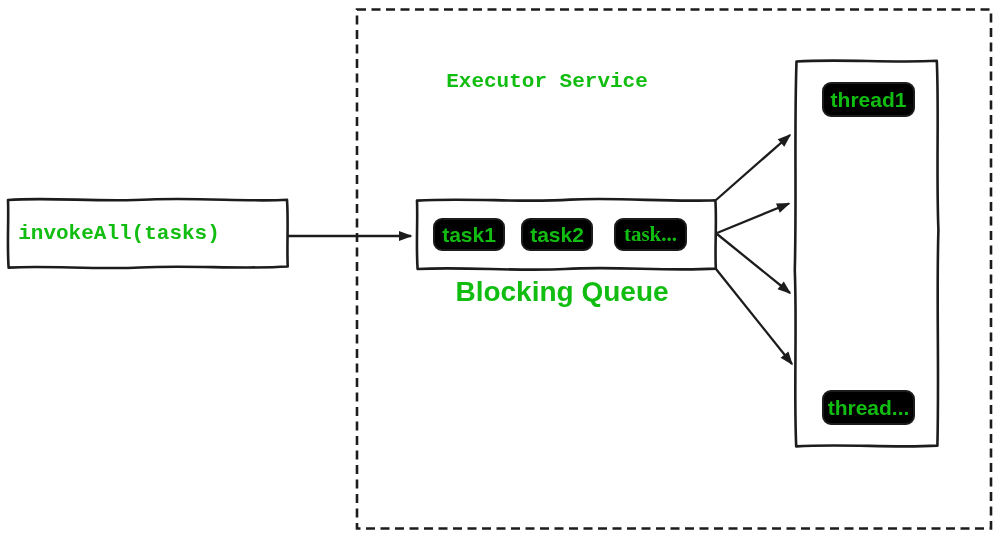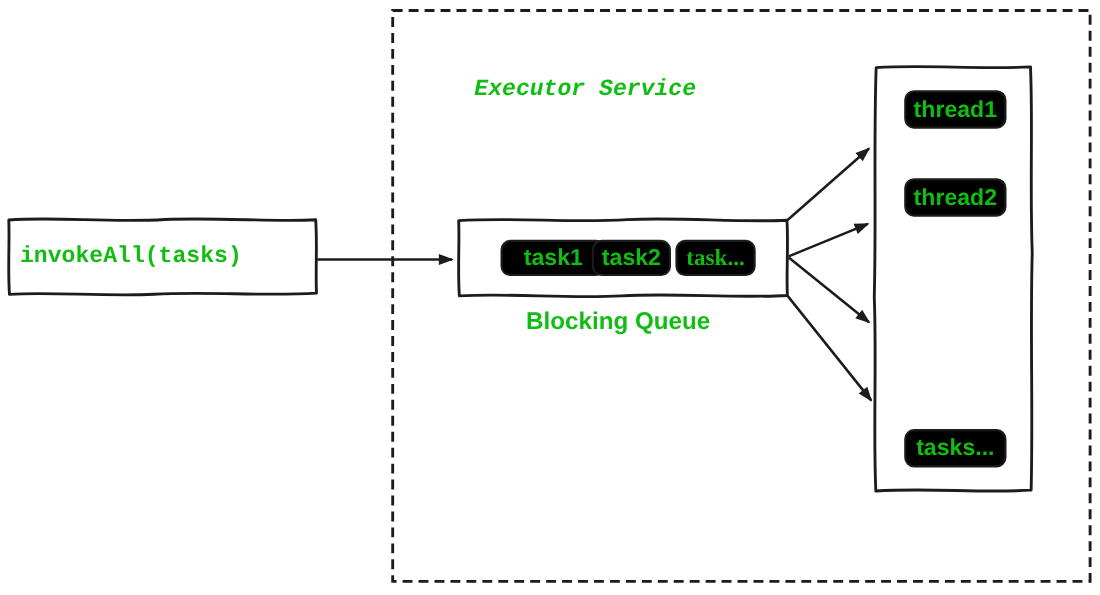--- a/index.html
+++ b/index.html
@@ -26,21 +26,21 @@
     align-items: center;
     justify-content: center;
   }
   .green-label {
     color: var(--green);
     font-weight: bold;
   }
   .mono {
     font-family: "Liberation Mono", "DejaVu Sans Mono", monospace;
   }
-  .big { font-size: 22px; }
+  .big { font-size: 28px; }
   .mid { font-size: 21px; }
   .chip {
     position: absolute;
     border: 2.5px solid var(--ink);
     border-radius: 9px;
     background: #000000;
     display: flex;
     align-items: center;
     justify-content: center;
     color: var(--green);
@@ -77,28 +77,27 @@
              C 793.8 390 797 330 794.8 270 C 796.6 200 794.2 130 796.5 61.5 Z" fill="#ffffff" stroke="#1c1c1c" stroke-width="2.6" stroke-linejoin="round"></path>
 
     <line x1="288" y1="236" x2="411" y2="236" stroke="#1c1c1c" stroke-width="2.3" marker-end="url(#ah)"></line>
 
     <line x1="716" y1="200" x2="790" y2="135" stroke="#1c1c1c" stroke-width="2.3" marker-end="url(#ah)"></line>
     <line x1="717" y1="233" x2="789" y2="203.5" stroke="#1c1c1c" stroke-width="2.3" marker-end="url(#ah)"></line>
     <line x1="717" y1="234" x2="790" y2="293" stroke="#1c1c1c" stroke-width="2.3" marker-end="url(#ah)"></line>
     <line x1="716" y1="269" x2="792" y2="364" stroke="#1c1c1c" stroke-width="2.3" marker-end="url(#ah)"></line>
   </svg>
 
-  <div class="abs center-flex green-label mono mid" style="left:342px; top:68px; width:380px; height:26px;font-style:italic;">Executor Service</div>
+  <div class="abs center-flex green-label mono mid" style="left:357px; top:68px; width:380px; height:26px;">Executor Service</div>
 
   <div class="abs center-flex green-label mono mid" style="left:7px; top:198px; width:224px; height:70px;text-align:right;">invokeAll(tasks)</div>
 
-  <div class="chip" style="left:455px; top:218px; width:96px; height:33px;text-align:center;">task1</div>
-  <div class="chip" style="left:521px; top:218px; width:72px; height:33px;margin-left:17px;">task2</div>
+  <div class="chip" style="left:433px; top:218px; width:72px; height:33px;text-align:center;">task1</div>
+  <div class="chip" style="left:521px; top:218px; width:72px; height:33px;">task2</div>
   <div class="chip" style="left:614px; top:218px; width:73px; height:33px;font-family:Liberation Serif, serif;">task...</div>
 
   <div class="abs center-flex green-label big" style="left:412px; top:280px; width:300px; height:24px;">Blocking Queue</div>
 
   <div class="chip" style="left:822px; top:82px; width:93px; height:35px;">thread1</div>
-  <div class="chip" style="left:822px; top:162px; width:93px; height:35px;">thread2</div>
-  <div class="chip" style="left:822px; top:390px; width:93px; height:35px;">tasks...</div>
+  <div class="chip" style="left:822px; top:390px; width:93px; height:35px;">thread...</div>
 
 
 </div>
 
 </body></html>

